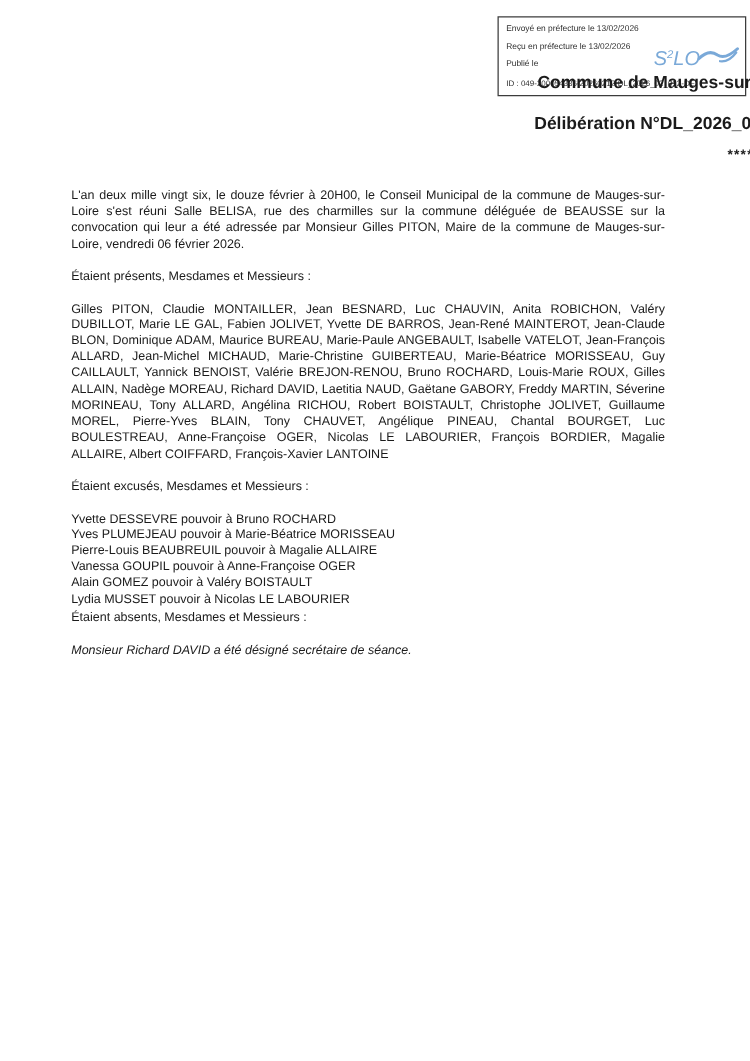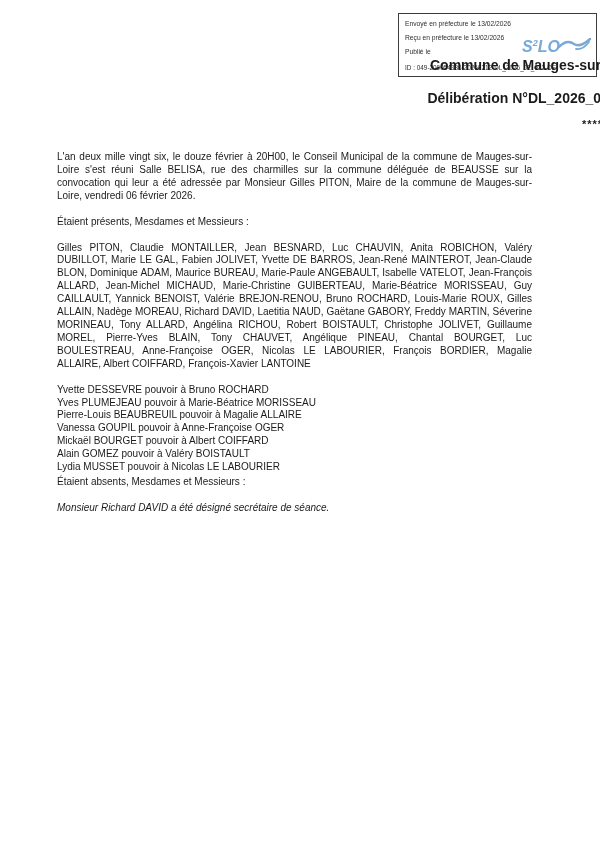--- a/index.html
+++ b/index.html
@@ -33,21 +33,21 @@
     font-size: 6.4px;
     line-height: 11px;
     white-space: nowrap;
   }
   .stamp-logo {
     position: absolute;
     right: 4px;
     top: 21px;
     color: #7aa9d8;
     font-size: 16px;
-    font-weight: bold;
+    font-weight: normal;
     font-style: italic;
     line-height: 16px;
     display: flex;
     align-items: center;
   }
   .stamp-logo sup { font-size: 9px; }
   .stamp-logo svg { margin-left: -2px; margin-top: 2px; }
 
   
   .doc-title, .doc-subtitle, .stars {
@@ -106,26 +106,26 @@
   <div class="doc-title">Commune de Mauges-sur-Loire</div>
   <div class="doc-subtitle">Délibération N°DL_2026_02_012</div>
   <div class="stars">***********</div>
 
   <div class="content">
     <p class="justify">L'an deux mille vingt six, le douze février à 20H00, le Conseil Municipal de la commune de Mauges-sur-Loire s'est réuni Salle BELISA, rue des charmilles sur la commune déléguée de BEAUSSE sur la convocation qui leur a été adressée par Monsieur Gilles PITON, Maire de la commune de Mauges-sur-Loire, vendredi 06 février 2026.</p>
 
     <p class="section-heading">Étaient présents, Mesdames et Messieurs :</p>
     <p class="justify">Gilles PITON, Claudie MONTAILLER, Jean BESNARD, Luc CHAUVIN, Anita ROBICHON, Valéry DUBILLOT, Marie LE GAL, Fabien JOLIVET, Yvette DE BARROS, Jean-René MAINTEROT, Jean-Claude BLON, Dominique ADAM, Maurice BUREAU, Marie-Paule ANGEBAULT, Isabelle VATELOT, Jean-François ALLARD, Jean-Michel MICHAUD, Marie-Christine GUIBERTEAU, Marie-Béatrice MORISSEAU, Guy CAILLAULT, Yannick BENOIST, Valérie BREJON-RENOU, Bruno ROCHARD, Louis-Marie ROUX, Gilles ALLAIN, Nadège MOREAU, Richard DAVID, Laetitia NAUD, Gaëtane GABORY, Freddy MARTIN, Séverine MORINEAU, Tony ALLARD, Angélina RICHOU, Robert BOISTAULT, Christophe JOLIVET, Guillaume MOREL, Pierre-Yves BLAIN, Tony CHAUVET, Angélique PINEAU, Chantal BOURGET, Luc BOULESTREAU, Anne-Françoise OGER, Nicolas LE LABOURIER, François BORDIER, Magalie ALLAIRE, Albert COIFFARD, François-Xavier LANTOINE</p>
 
+    <p class="section-heading">Étaient excusés, Mesdames et Messieurs :</p>
     <div class="excused-block">
       <div class="excused-line">Yvette DESSEVRE pouvoir à Bruno ROCHARD</div>
       <div class="excused-line">Yves PLUMEJEAU pouvoir à Marie-Béatrice MORISSEAU</div>
       <div class="excused-line">Pierre-Louis BEAUBREUIL pouvoir à Magalie ALLAIRE</div>
       <div class="excused-line">Vanessa GOUPIL pouvoir à Anne-Françoise OGER</div>
-      <div class="excused-line">Mickaël BOURGET pouvoir à Albert COIFFARD</div>
       <div class="excused-line">Alain GOMEZ pouvoir à Valéry BOISTAULT</div>
       <div class="excused-line">Lydia MUSSET pouvoir à Nicolas LE LABOURIER</div>
     </div>
 
     <p class="section-heading">Étaient absents, Mesdames et Messieurs :</p>
 
     <p class="secretary-note">Monsieur Richard DAVID a été désigné secrétaire de séance.</p>
   </div>
 
 </div>

